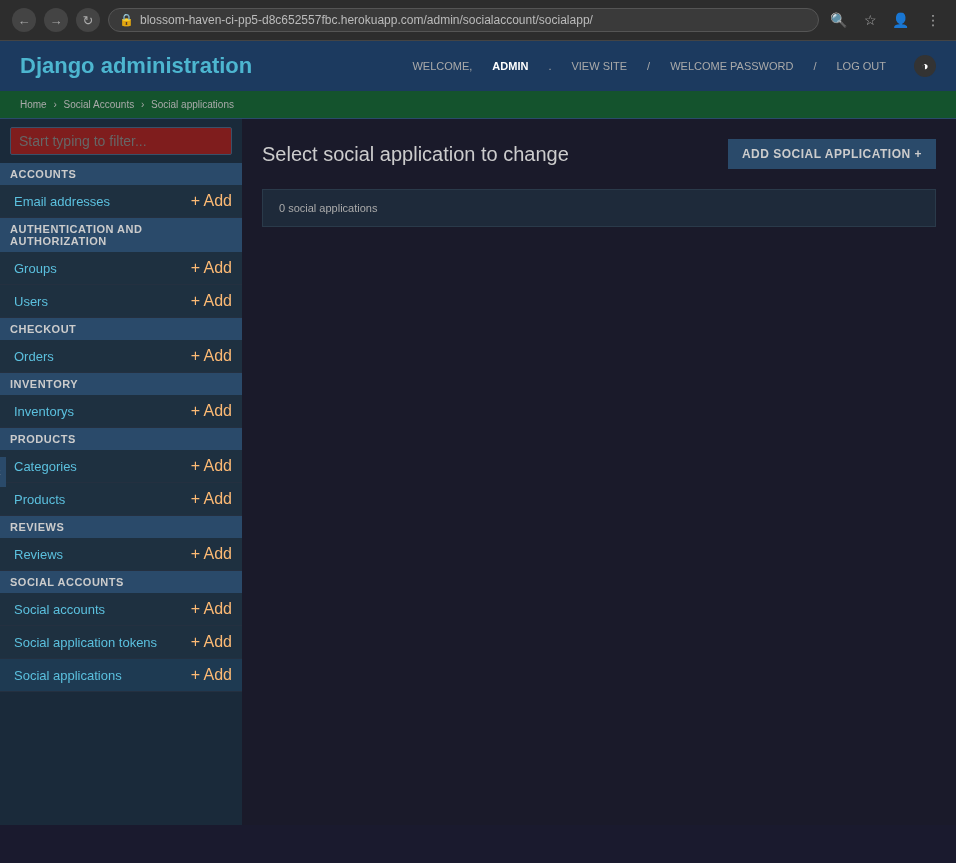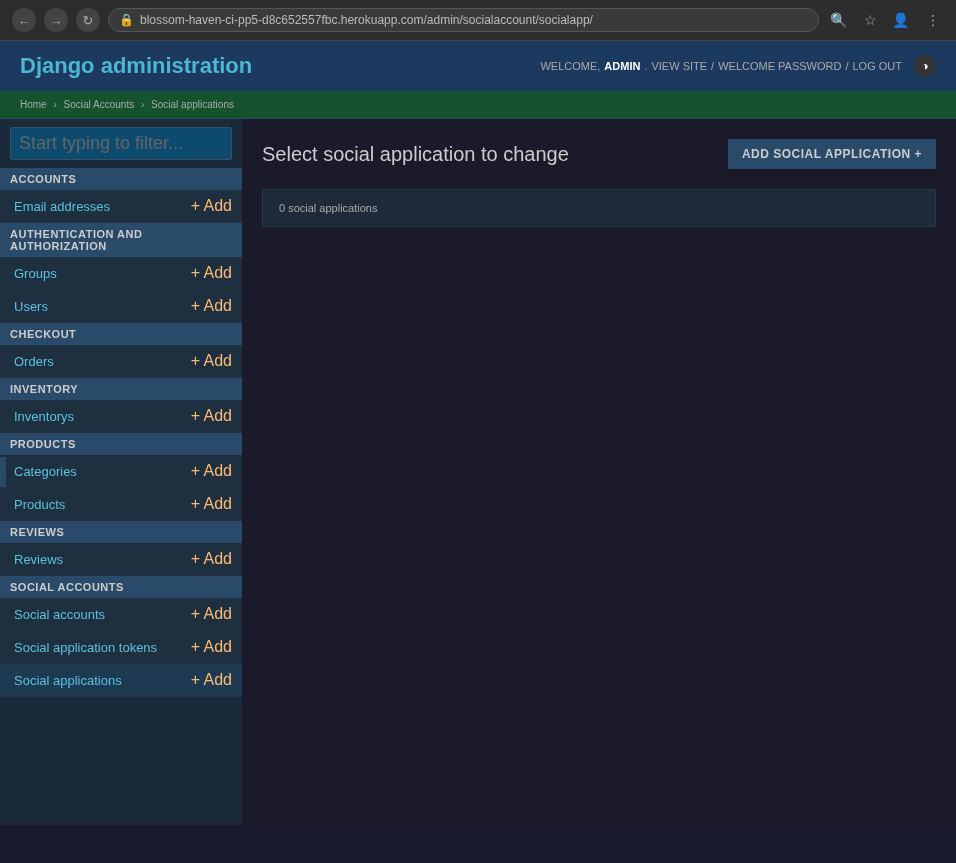--- a/index.html
+++ b/index.html
@@ -51,21 +51,21 @@
     .admin-title {
       color: #4db6d0;
       font-size: 22px;
       font-weight: bold;
     }
     .admin-user-info {
       font-size: 11px;
       color: #aaa;
       display: flex;
       align-items: center;
-      gap: 4px;
+      gap: 20px;
     }
     .admin-user-info strong { color: #fff; }
     .admin-user-info a {
       color: #aaa;
       text-decoration: none;
     }
     .theme-toggle {
       background: #333;
       border: none;
       color: #fff;
@@ -99,25 +99,25 @@
       background: #1a2a3a;
       flex-shrink: 0;
       position: relative;
     }
     .sidebar-filter {
       padding: 8px 10px;
       background: #1a2a3a;
     }
     .sidebar-filter input {
       width: 100%;
-      background: #0c4a6e;
+      background: #7f1d1d;
       border: 1px solid #3a5068;
       color: #ccc;
       padding: 5px 8px;
-      font-size: 18px;
+      font-size: 14px;
       border-radius: 2px;
     }
     .sidebar-filter input::placeholder { color: #666; }
 
     .sidebar-section-header {
       background: #2a4a6a;
       padding: 5px 10px;
       font-size: 11px;
       font-weight: bold;
       color: #ccc;

